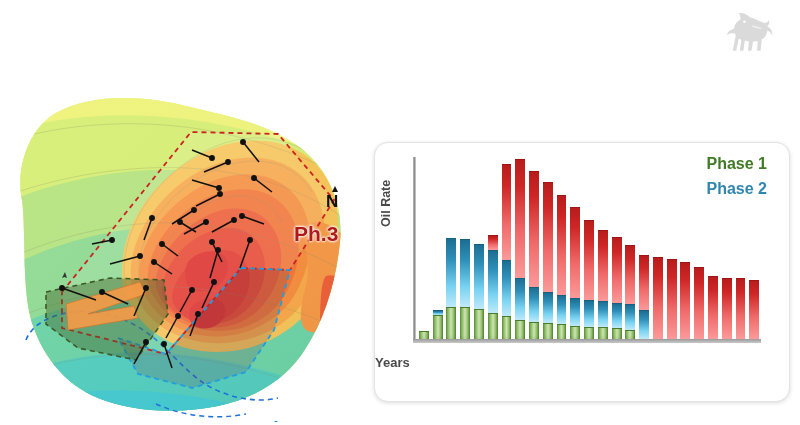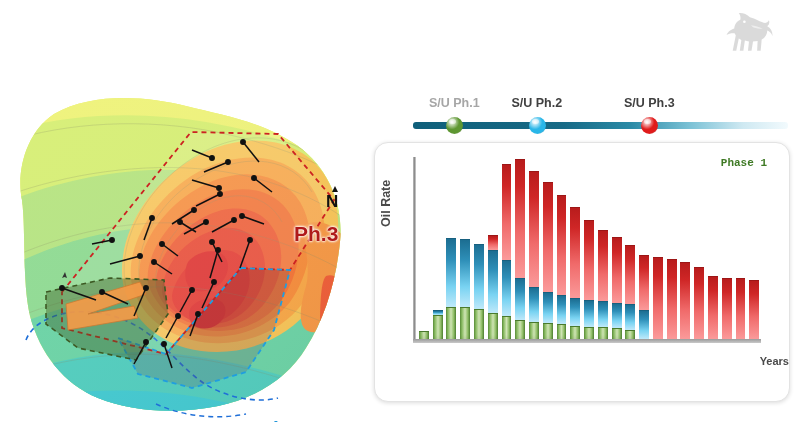--- a/index.html
+++ b/index.html
@@ -56,24 +56,24 @@
   .bcol{position:relative;flex:1 1 0;height:100%;display:flex;flex-direction:column;justify-content:flex-end;align-items:center;}
   .seg{width:72%;position:relative;}
   .seg.g{background:linear-gradient(to right,#5c8f3c 0%,#86b95e 18%,#cfe4b4 50%,#8fbe66 78%,#4f8232 100%);
      border-top:1px solid #4a7a2c;box-shadow:inset 0 -2px 3px rgba(0,0,0,.06);}
   .seg.b{background:linear-gradient(to bottom,#1c6e92 0%,#2e8fb8 30%,#79d3f2 70%,#bfe9fa 100%);
      border-top:1px solid #17607f;}
   .seg.r{background:linear-gradient(to bottom,#b81c1c 0%,#cf2626 22%,#f06a6a 62%,#fb9a9a 100%);
      border-top:1px solid #9c1616;}
   .ylabel{position:absolute;left:4px;top:84px;transform:rotate(-90deg);transform-origin:left top;
      font-size:12.5px;font-weight:bold;color:#4a4a4a;white-space:nowrap;}
-  .xlabel{position:absolute;left:0;right:0;top:212px;text-align:right;
-     font-size:11px;font-weight:bold;color:#4a4a4a;}
+  .xlabel{position:absolute;left:0;right:0;top:212px;text-align:left;
+     font-size:13px;font-weight:bold;color:#4a4a4a;}
   .legend{position:absolute;right:22px;top:8px;text-align:left;}
-  .legend div{font-size:11px;font-weight:bold;line-height:25px;font-family:Liberation Mono, monospace;}
+  .legend div{font-size:16px;font-weight:bold;line-height:25px;}
 </style>
 </head>
 <body>
 
 <div class="slide">
 
 
   <svg class="logo" viewBox="0 0 120 110">
     <g fill="#d9d9d9">
       <path d="M58 18c-6-6-15-9-22-8 3 4 4 9 3 13-5 2-9 6-11 12-2 7-1 14 2 19l-6 30h7l5-24 5 3-3 21h7l3-20 8 2-2 18h7l3-18 9-1-1 19h7l2-22c7-4 11-11 11-18 5 2 9 6 10 11 1-8-3-15-10-19 4-3 5-8 3-12-2 4-6 6-10 5-6-2-12-5-18-8z"></path>
@@ -282,37 +282,20 @@
     <div class="map-label lbl-ph2">Ph.2</div>
     <div class="map-label lbl-ph3">Ph.3</div>
 
     <div class="north">
       <div class="narrow"></div>
       <div class="nchar">N</div>
     </div>
 
   </div>
 
-  <div class="timeline">
-    <div class="tl-line"></div>
-    <div id="tl-items">
-        <div class="tl-cap" style="color: rgb(166, 166, 166); left: 11%; transform: translateX(-50%);">S/U Ph.1</div>
-        <div class="tl-node" style="left: calc(11% - 8px); background: radial-gradient(circle at 35% 30%, rgb(255, 255, 255) 0%, rgb(94, 151, 50) 45%, rgb(94, 151, 50) 70%, rgba(0, 0, 0, 0.35) 100%);">
-          <i></i>
-        </div>
-        <div class="tl-cap" style="color: rgb(64, 64, 64); left: 33%; transform: translateX(-50%);">S/U Ph.2</div>
-        <div class="tl-node" style="left: calc(33% - 8px); background: radial-gradient(circle at 35% 30%, rgb(255, 255, 255) 0%, rgb(41, 182, 232) 45%, rgb(41, 182, 232) 70%, rgba(0, 0, 0, 0.35) 100%);">
-          <i></i>
-        </div>
-        <div class="tl-cap" style="color: rgb(64, 64, 64); left: 63%; transform: translateX(-50%);">S/U Ph.3</div>
-        <div class="tl-node" style="left: calc(63% - 8px); background: radial-gradient(circle at 35% 30%, rgb(255, 255, 255) 0%, rgb(224, 27, 27) 45%, rgb(224, 27, 27) 70%, rgba(0, 0, 0, 0.35) 100%);">
-          <i></i>
-        </div>
-      </div>
-  </div>
 
   <div class="card">
     <div class="plot">
       <div class="axis-y"></div>
       <div class="axis-x"></div>
       <div class="bars" id="bars">
           <div class="bcol">
             <div class="seg g" style="height: 4%;"></div>
           </div>
           <div class="bcol">
@@ -413,16 +396,17 @@
           </div>
           <div class="bcol">
             <div class="seg r" style="height: 32%;"></div>
           </div>
         </div>
     </div>
     <div class="ylabel">Oil Rate</div>
     <div class="xlabel">Years</div>
     <div class="legend" id="legend">
         <div style="color: rgb(63, 122, 37);">Phase 1</div>
+        <div style="color: rgb(47, 134, 174);">Phase 2</div>
       </div>
   </div>
 
 </div>
 
 </body></html>

